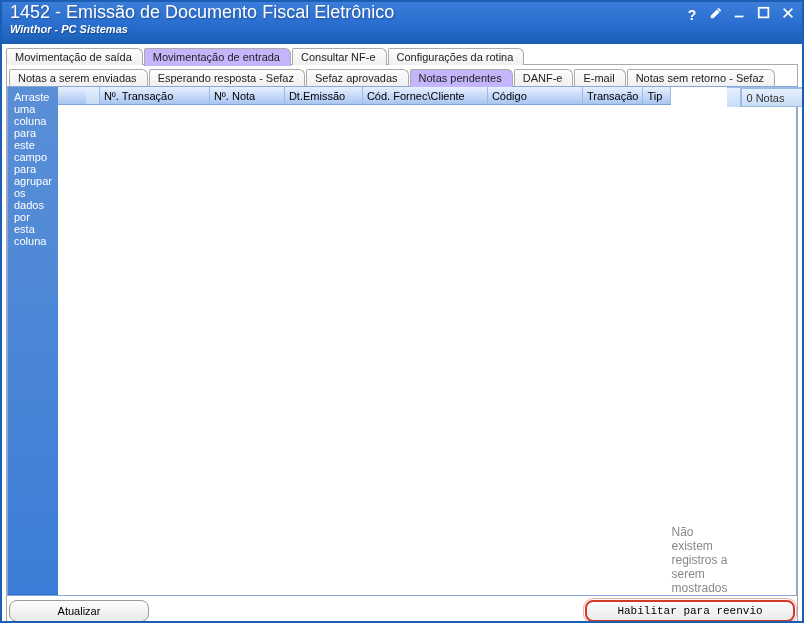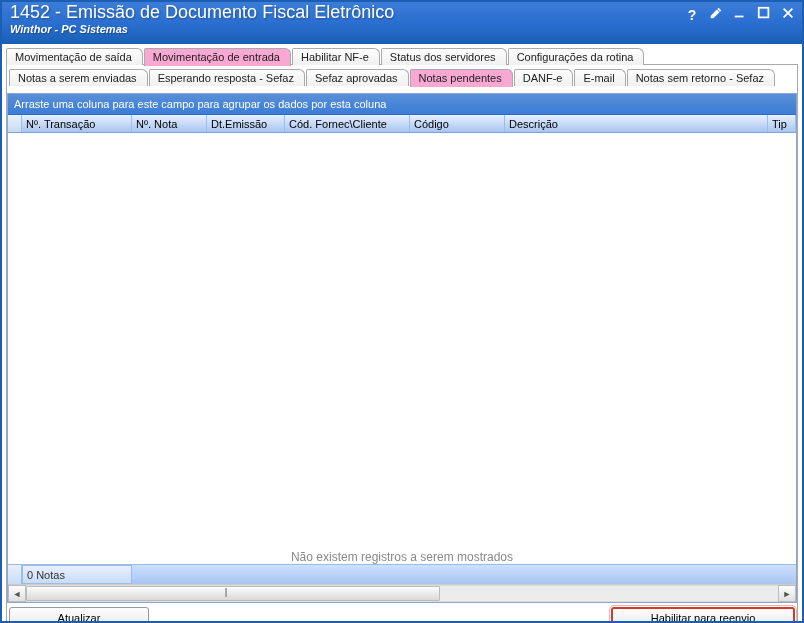--- a/index.html
+++ b/index.html
@@ -16,35 +16,35 @@
     
     .content { padding: 4px; background: #fff; }
     
     .tabs-row { display: flex; gap: 1px; margin-bottom: -1px; position: relative; z-index: 2; }
     .tab {
       background: linear-gradient(to bottom, #fdfdfd, #f0f0f0);
       border: 1px solid #aaa; border-bottom: none; padding: 2px 10px 2px 8px;
       font-size: 11px; color: #222; cursor: pointer; border-radius: 2px 6px 0 0;
       position: relative; white-space: nowrap;
     }
-    .tab.active { background: #f9a8d4; z-index: 3; padding-bottom: 3px; margin-bottom: -1px; }
+    .tab.active { background: #c4b5fd; z-index: 3; padding-bottom: 3px; margin-bottom: -1px; }
     .tabs-row.secondary { margin-top: 2px; }
     
     .grid-panel {
-      border: 1px solid #8aa6d6; margin-top: 8px; background: #fff;
-      height: 510px; display: flex; flex-direction: column;
+      border: 1px solid #8aa6d6; margin-top: 1px; background: #fff;
+      height: 510px; display: flex; 
     }
     .group-bar {
       background: linear-gradient(to bottom, #5a8fd6, #3b7dd8);
       color: #fff; font-size: 11px; padding: 4px 6px; border-bottom: 1px solid #2a6fd0;
     }
     .grid-header {
       display: flex; background: linear-gradient(to bottom, #e8f0ff, #a8c5f0);
       border-bottom: 1px solid #7da3d9; font-size: 11px; color: #000;
-      height: 18px; align-items: center;
+      height: 18px; align-items: center; padding-left: 28px;
     }
     .grid-header-cell {
       border-right: 1px solid #9bbce6; padding: 0 4px; height: 100%;
       display: flex; align-items: center; overflow: hidden; white-space: nowrap;
     }
     .row-indicator { width: 14px; background: linear-gradient(to bottom, #e8f0ff, #c8dcf5); border-right: 1px solid #9bbce6; height: 100%; flex-shrink: 0; }
     .grid-body { flex: 1; background: #fff; display: flex; align-items: flex-end; justify-content: center; position: relative; }
     .empty-msg { color: #888; font-size: 12px; }
     
     .grid-footer {
@@ -63,25 +63,25 @@
       display: flex; align-items: stretch;
     }
     .hscroll-btn { width: 18px; background: linear-gradient(to bottom,#fdfdfd,#e0e0e0); border: 1px solid #bbb; display: flex; align-items: center; justify-content: center; font-size: 9px; color: #555; }
     .hscroll-track { flex: 1; background: #ececec; position: relative; border-top: 1px solid #ddd; border-bottom: 1px solid #ddd; }
     .hscroll-thumb { position: absolute; left: 0; top: 0; bottom: 0; width: 55%; background: linear-gradient(to bottom,#fdfdfd,#d8d8d8); border: 1px solid #bbb; border-radius: 1px; }
     .hscroll-thumb::after { content:"|||"; position:absolute; left: 48%; top: 0; font-size: 9px; color: #999; letter-spacing: -2px; }
     
     .button-row { display: flex; justify-content: space-between; padding: 4px 2px 2px 2px; gap: 6px; }
     .btn {
       background: linear-gradient(to bottom,#fdfdfd,#e9e9e9);
-      border: 1px solid #999; border-radius: 3px; font-size: 11px;
+      border: 1px solid #999; border-radius: 8px; font-size: 11px;
       padding: 3px 0; cursor: pointer; text-align: center;
     }
     .btn-update { width: 140px; }
-    .btn-resend { width: 184px; border: 2px solid #d43a2a; outline: 1px solid rgba(212,58,42,0.4); outline-offset: 1px; }
+    .btn-resend { width: 210px; border: 2px solid #d43a2a; outline: 1px solid rgba(212,58,42,0.4); outline-offset: 1px; font-family: Liberation Mono, monospace; }
     
     svg.win-icon { width: 14px; height: 14px; }
   </style>
 </head>
 <body>
 
 <div class="titlebar">
   <div class="title">1452 - Emissão de Documento Fiscal Eletrônico</div>
   <div class="subtitle">Winthor - PC Sistemas</div>
   <div class="titlebar-controls">
@@ -107,22 +107,21 @@
         </svg>
     </span>
   </div>
 </div>
 
 <div class="content">
 
   <div class="tabs-row">
     <div class="tab">Movimentação de saída</div>
     <div class="tab active">Movimentação de entrada</div>
-    <div class="tab">Habilitar NF-e</div>
-    <div class="tab">Status dos servidores</div>
+    <div class="tab">Consultar NF-e</div>
     <div class="tab">Configurações da rotina</div>
   </div>
 
   <div style="border:1px solid #aaa; background:#fff; padding-top:2px;">
     <div class="tabs-row secondary" style="padding-left:2px;">
       <div class="tab">Notas a serem enviadas</div>
       <div class="tab">Esperando resposta - Sefaz</div>
       <div class="tab">Sefaz aprovadas</div>
       <div class="tab active">Notas pendentes</div>
       <div class="tab">DANF-e</div>
@@ -132,21 +131,21 @@
 
     <div class="grid-panel">
       <div class="group-bar">Arraste uma coluna para este campo para agrupar os dados por esta coluna</div>
       <div class="grid-header">
         <div class="row-indicator"></div>
         <div class="grid-header-cell" style="width:110px">Nº. Transação</div>
         <div class="grid-header-cell" style="width:75px">Nº. Nota</div>
         <div class="grid-header-cell" style="width:78px">Dt.Emissão</div>
         <div class="grid-header-cell" style="width:125px">Cód. Fornec\Cliente</div>
         <div class="grid-header-cell" style="width:95px">Código</div>
-        <div class="grid-header-cell" style="flex:1">Descrição</div>
+        <div class="grid-header-cell" style="flex:1">Transação</div>
         <div class="grid-header-cell" style="width:28px">Tip</div>
       </div>
       <div class="grid-body">
         <div class="empty-msg">Não existem registros a serem mostrados</div>
       </div>
       <div class="grid-footer">
         <div class="row-indicator"></div>
         <div class="footer-cell">0 Notas</div>
         <div class="footer-spacer"></div>
       </div>

